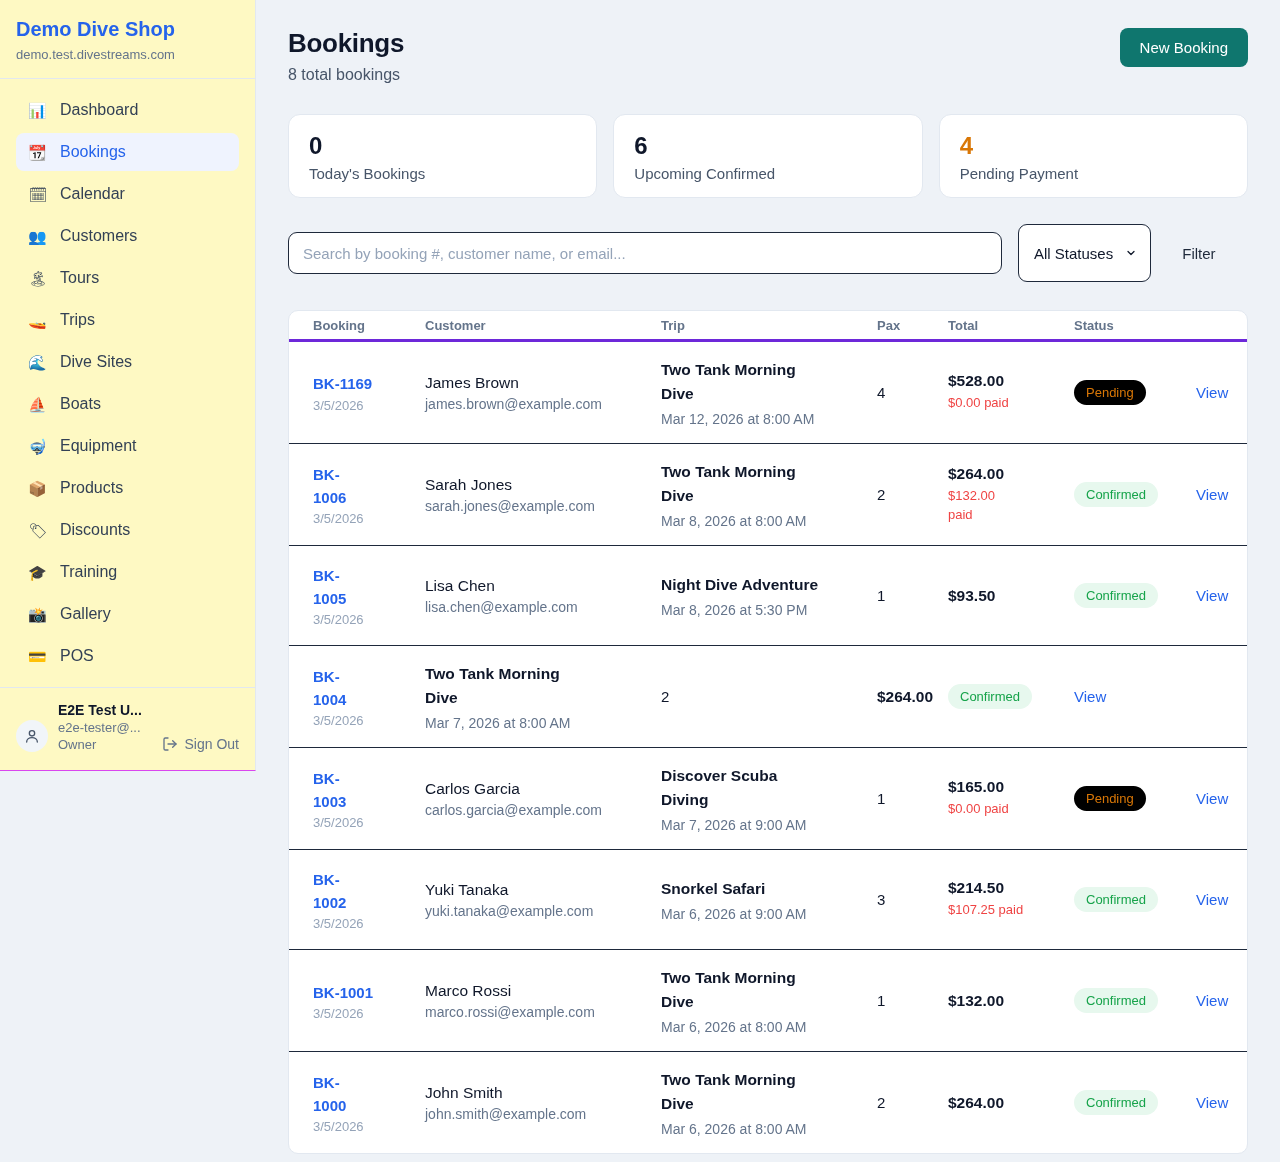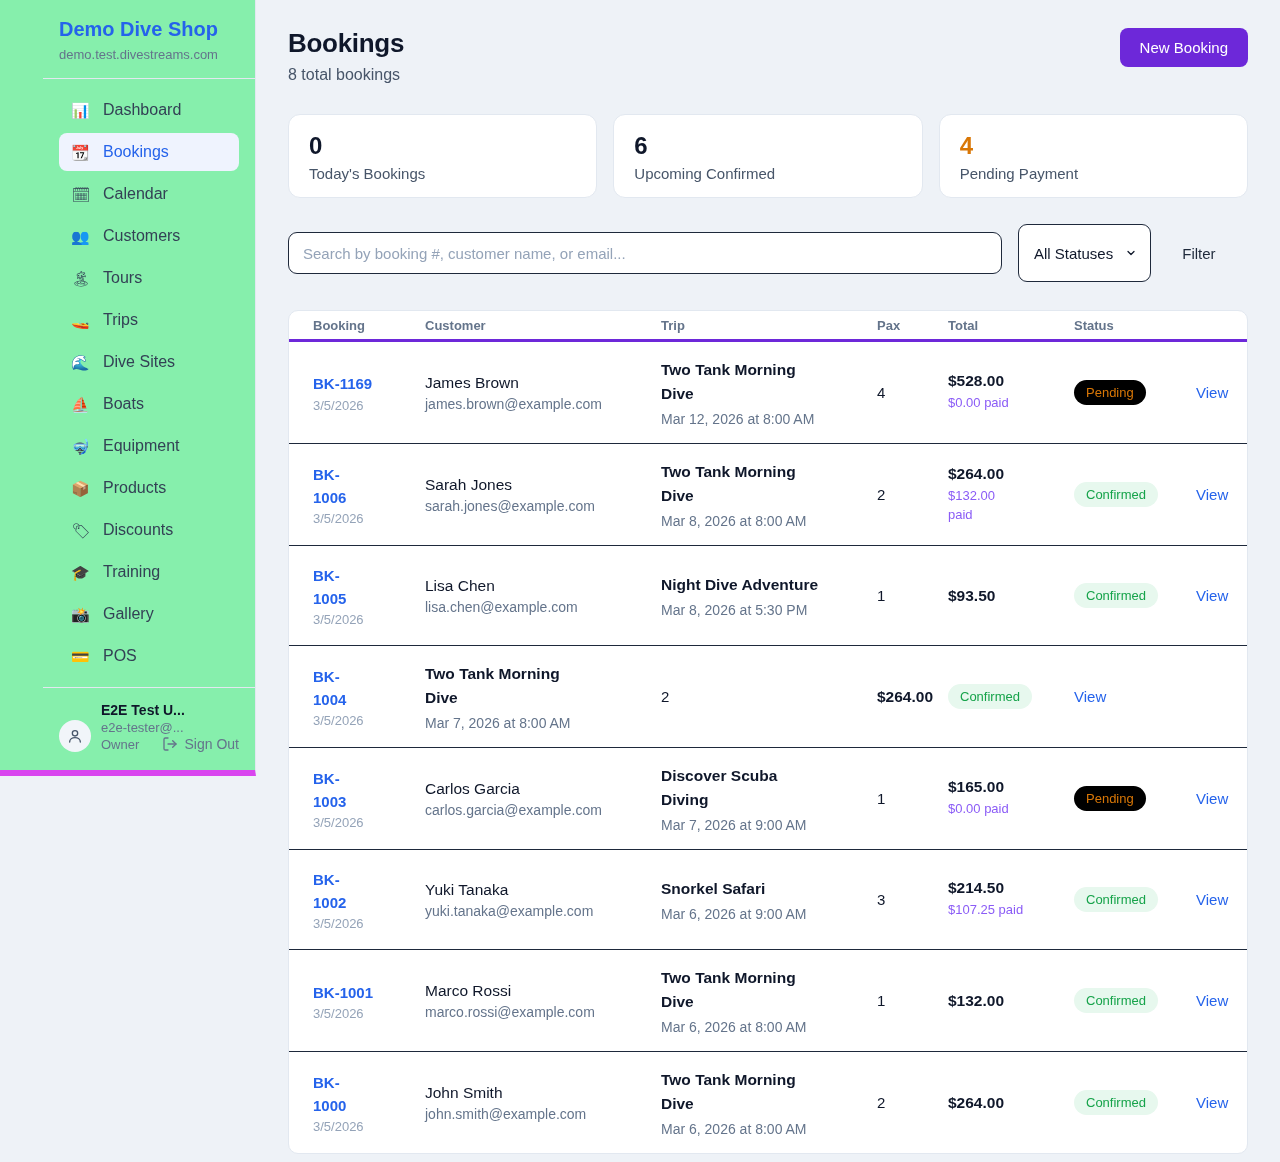--- a/index.html
+++ b/index.html
@@ -1,42 +1,42 @@
 <!DOCTYPE html>
 <html><head>
 <meta charset="utf-8">
 <style>
   * { box-sizing: border-box; margin: 0; padding: 0; }
   html, body { background: #eef2f7; }
   body { font-family: "Liberation Sans", sans-serif; color: #0f172a; width: 1280px; }
   .app { display: flex; align-items: flex-start; width: 1280px; min-height: 1162px; }
 
   
-  .sidebar { width: 256px; background: #86efac; border-right: 1px solid #e2e8f0; border-bottom: 6px solid #d946ef; flex-shrink: 0; padding-left: 43px; }
+  .sidebar { width: 256px; background: #fef9c3; border-right: 1px solid #e2e8f0; border-bottom: 1px solid #d946ef; flex-shrink: 0; }
   .sidebar-header { padding: 18px 16px 16px; border-bottom: 1px solid #e2e8f0; }
   .brand-name { color: #2563eb; font-size: 20px; font-weight: bold; }
   .brand-domain { color: #64748b; font-size: 13px; margin-top: 6px; }
   .nav { padding: 12px 16px 8px; }
   .nav-item { display: flex; align-items: center; gap: 12px; padding: 10px 12px; border-radius: 8px; font-size: 16px; color: #334155; margin-bottom: 4px; cursor: pointer; }
   .nav-item.active { background: #eff3fe; color: #2563eb; }
   .nav-icon { width: 20px; font-size: 15px; line-height: 1; text-align: center; }
   .user-box { border-top: 1px solid #e2e8f0; padding: 14px 16px 18px; display: flex; align-items: flex-end; gap: 10px; }
   .avatar { width: 32px; height: 32px; border-radius: 50%; background: #f1f5f9; display: flex; align-items: center; justify-content: center; flex-shrink: 0; }
   .user-meta { min-width: 0; }
   .user-name { font-size: 14px; font-weight: bold; color: #0f172a; white-space: nowrap; }
   .user-email { font-size: 13px; color: #64748b; margin-top: 2px; white-space: nowrap; }
   .user-role { font-size: 13px; color: #64748b; margin-top: 2px; }
   .signout { margin-left: auto; display: flex; align-items: center; gap: 7px; color: #64748b; font-size: 14px; cursor: pointer; white-space: nowrap; }
 
   
   .main { flex: 1; padding: 28px 32px 32px; }
   .main-header { display: flex; align-items: flex-start; justify-content: space-between; }
   .page-title { font-size: 26px; font-weight: bold; color: #0f172a; letter-spacing: -0.3px; }
   .page-subtitle { font-size: 16px; color: #475569; margin-top: 7px; }
-  .btn-primary { background: #6d28d9; color: #ffffff; border: none; border-radius: 8px; padding: 11px 20px; font-size: 15px; font-family: inherit; cursor: pointer; }
+  .btn-primary { background: #0f766e; color: #ffffff; border: none; border-radius: 8px; padding: 11px 20px; font-size: 15px; font-family: inherit; cursor: pointer; }
 
   .stats { display: flex; gap: 16px; margin-top: 30px; }
   .stat-card { flex: 1; background: #ffffff; border: 1px solid #e2e8f0; border-radius: 12px; padding: 17px 20px; height: 84px; }
   .stat-value { font-size: 24px; font-weight: bold; color: #0f172a; }
   .stat-card.accent .stat-value { color: #d97706; }
   .stat-label { font-size: 15px; color: #475569; margin-top: 5px; }
 
   .filter-row { display: flex; align-items: center; margin-top: 26px; }
   .search-input { flex: 1; max-width: 714px; height: 42px; border: 1px solid #1e293b; border-radius: 9px; padding: 0 14px; font-size: 15px; font-family: inherit; color: #0f172a; background: #fff; outline: none; }
   .search-input::placeholder { color: #94a3b8; }
@@ -51,21 +51,21 @@
   .trow { border-bottom: 1px solid #1e293b; padding: 16px 24px; align-items: center; min-height: 100px; }
   .trow:last-child { border-bottom: none; }
   .booking-id { color: #2563eb; font-weight: bold; font-size: 15px; line-height: 1.55; white-space: pre-line; }
   .booking-date { color: #94a3b8; font-size: 13px; margin-top: 2px; }
   .cust-name { font-size: 15.5px; color: #0f172a; }
   .cust-email { font-size: 14px; color: #64748b; margin-top: 4px; }
   .trip-name { font-size: 15.5px; font-weight: bold; color: #0f172a; line-height: 1.55; white-space: pre-line; }
   .trip-date { font-size: 14px; color: #64748b; margin-top: 5px; }
   .pax { font-size: 15px; color: #0f172a; }
   .total { font-size: 15.5px; font-weight: bold; color: #0f172a; }
-  .paid { font-size: 13px; color: #8b5cf6; margin-top: 4px; line-height: 1.45; white-space: pre-line; }
+  .paid { font-size: 13px; color: #ef4444; margin-top: 4px; line-height: 1.45; white-space: pre-line; }
   .badge { display: inline-block; padding: 5px 12px; border-radius: 999px; font-size: 13px; }
   .badge.pending { background: #000000; color: #d97706; }
   .badge.confirmed { background: #e7f8ee; color: #16a34a; }
   .view-link { color: #2563eb; font-size: 15px; cursor: pointer; text-decoration: none; }
 </style>
 </head>
 <body>
 
 <div class="app">
 

